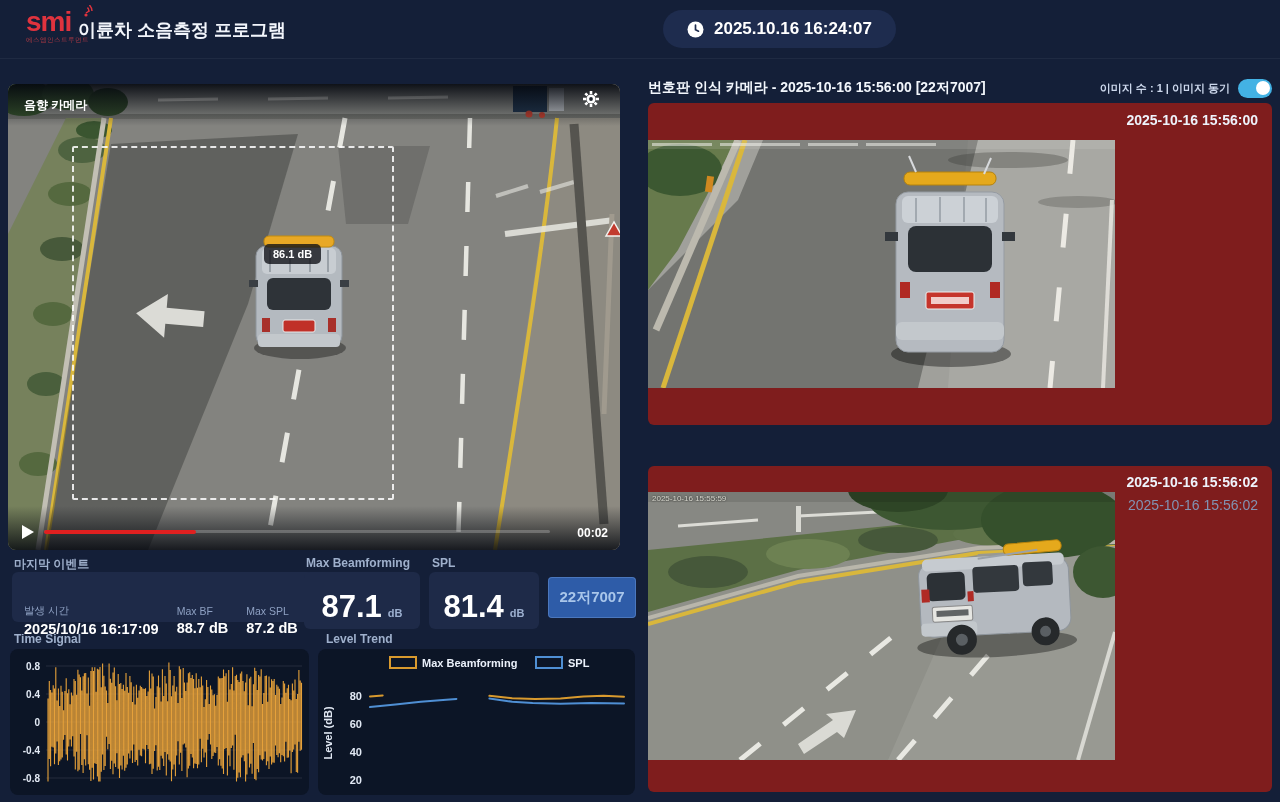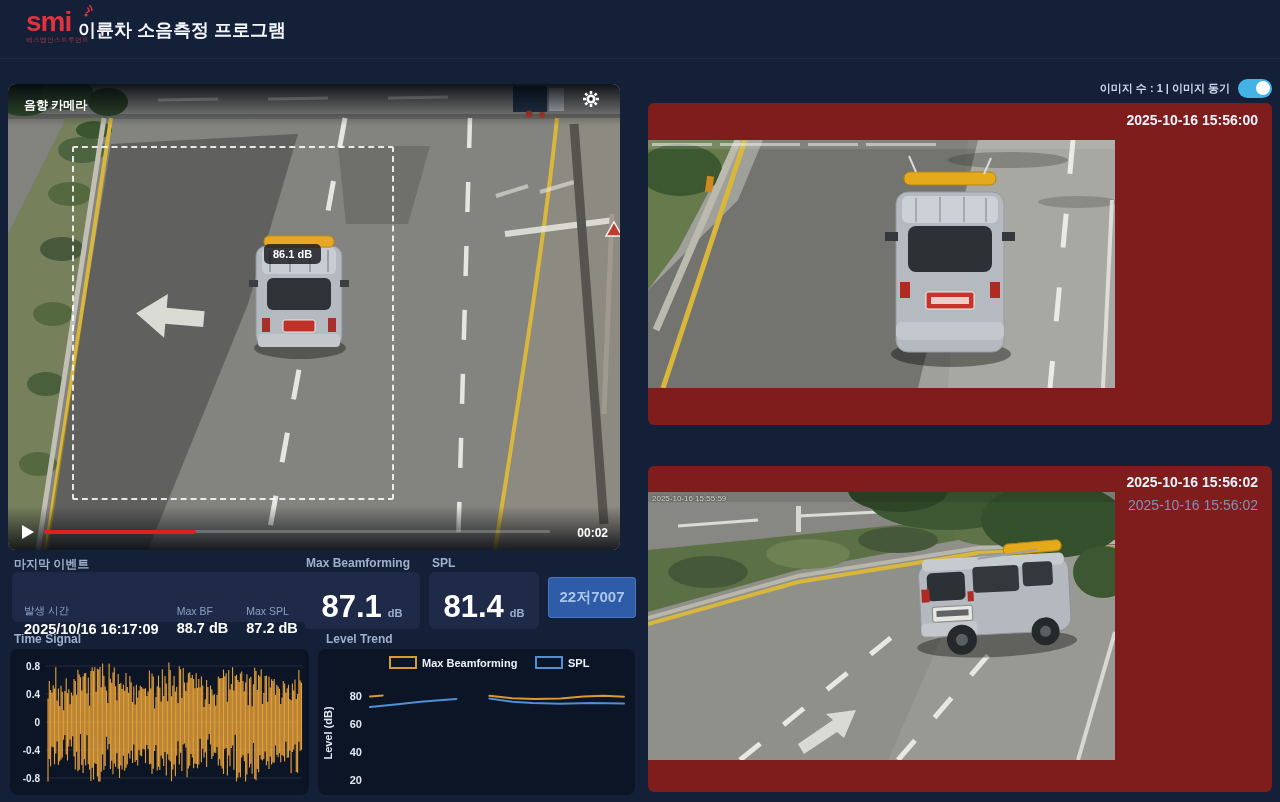--- a/index.html
+++ b/index.html
@@ -76,20 +76,27 @@
       <div class="logo-text">smi</div>
       <svg class="logo-waves" width="16" height="14" viewBox="0 0 16 14">
         <circle cx="4" cy="10" r="1.6" fill="#e0333e"></circle>
         <path d="M7 7 A5 5 0 0 0 4 4" stroke="#e0333e" stroke-width="1.4" fill="none" transform="rotate(95 5 6)"></path>
         <path d="M4 10 m3 -3 a6 6 0 0 0 -1.5 -4.5" stroke="#e0333e" stroke-width="1.4" fill="none"></path>
         <path d="M4 10 m6 -4 a9 9 0 0 0 -2.6 -6" stroke="#e0333e" stroke-width="1.4" fill="none"></path>
       </svg>
       <div class="logo-sub">에스엠인스트루먼트</div>
     </div>
     <div class="app-title">이륜차 소음측정 프로그램</div>
+    <div class="time-pill">
+      <svg width="17" height="17" viewBox="0 0 17 17">
+        <circle cx="8.5" cy="8.5" r="8" fill="#fff"></circle>
+        <path d="M8.5 4.2 V8.7 L11.5 10.2" stroke="#1e2c4e" stroke-width="1.7" fill="none" stroke-linecap="round"></path>
+      </svg>
+      <span>2025.10.16 16:24:07</span>
+    </div>
   </div>
 
   <div class="video">
     <svg width="612" height="466" viewBox="0 0 612 466">
       <rect width="612" height="466" fill="#83837f"></rect>
 
       <rect x="0" y="0" width="612" height="34" fill="#8e8f8a"></rect>
       <line x1="150" y1="16" x2="210" y2="15" stroke="#dddcd5" stroke-width="3"></line>
       <line x1="260" y1="15" x2="320" y2="14" stroke="#dddcd5" stroke-width="3"></line>
       <line x1="380" y1="14" x2="440" y2="13" stroke="#dddcd5" stroke-width="3"></line>
@@ -240,20 +247,21 @@
         <rect x="218" y="8" width="26" height="11" fill="none" stroke="#4f8fd4" stroke-width="2"></rect>
         <text x="250" y="18" fill="#eaf0fa" font-size="11" font-weight="bold" font-family="Liberation Sans, sans-serif">SPL</text>
         <path d="M52.0 47.5L64.7 46.4" stroke="#d99a2e" stroke-width="2" fill="none" stroke-linecap="round" stroke-linejoin="round"></path>
         <path d="M171.4 46.8L194.2 49.2L217.1 49.9L242.5 49.4L265.4 47.4L285.7 46.7L306.0 47.8" stroke="#d99a2e" stroke-width="2" fill="none" stroke-linecap="round" stroke-linejoin="round"></path>
         <path d="M52.0 58.1L77.4 55.5L102.8 52.7L128.2 50.8L138.4 49.9" stroke="#4f8fd4" stroke-width="2" fill="none" stroke-linecap="round" stroke-linejoin="round"></path>
         <path d="M171.4 49.6L194.2 52.7L214.6 54.1L242.5 54.7L273.0 54.0L306.0 54.5" stroke="#4f8fd4" stroke-width="2" fill="none" stroke-linecap="round" stroke-linejoin="round"></path>
       </svg>
   </div>
 
   <div class="panel-hdr" style="top:76px;">
+    <span class="panel-title">번호판 인식 카메라 - 2025-10-16 15:56:00 [22저7007]</span>
     <span class="panel-meta">이미지 수 : 1 | 이미지 동기</span>
     <span class="toggle on">
         <span class="knob"></span>
       </span>
   </div>
   <div class="cam-card" style="top:103px;height:322px;">
     <span class="cam-ts" style="top:9px;">2025-10-16 15:56:00</span>
     <svg class="cam-img" style="top:37px;" width="467" height="248" viewBox="0 0 467 248">
       <rect width="467" height="248" fill="#a0a09b"></rect>
       <polygon points="320,0 467,0 467,248 300,248" fill="#a8a8a3"></polygon>

